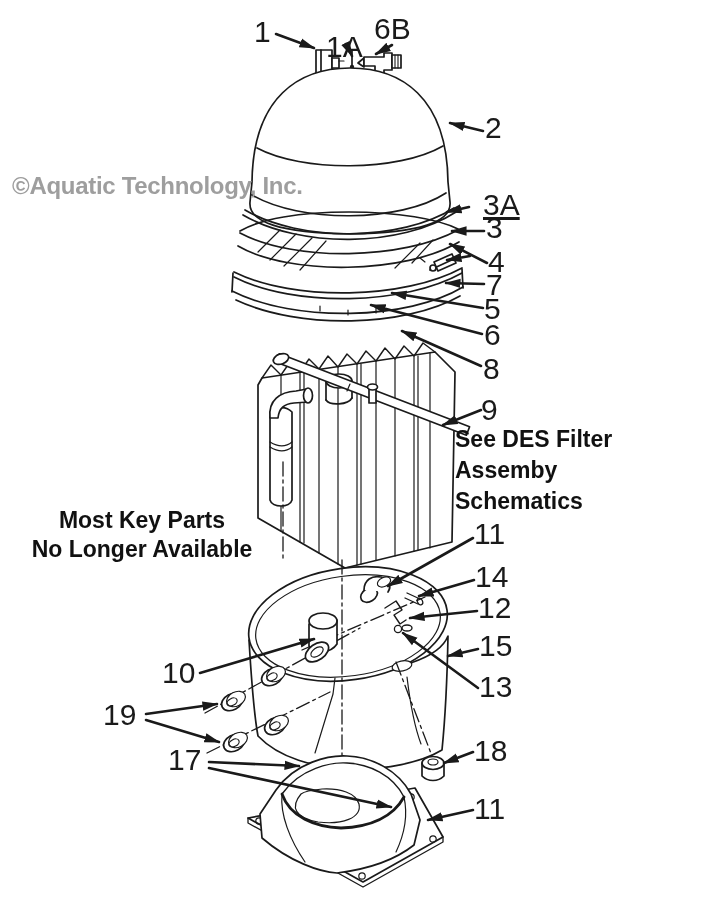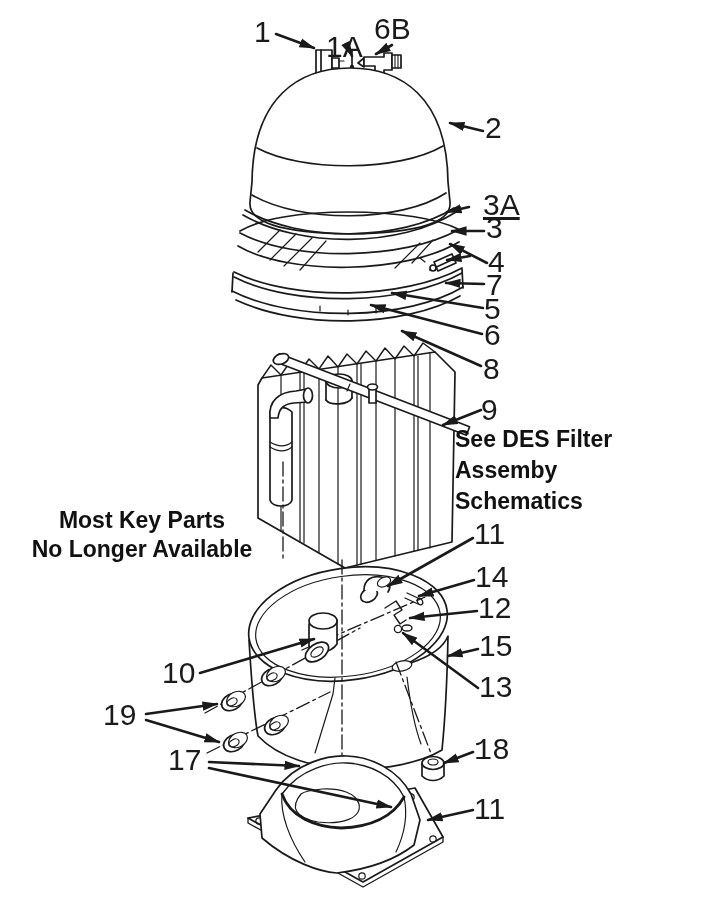--- a/index.html
+++ b/index.html
@@ -290,24 +290,25 @@
   <div class="plabel" style="left:484px; top:319px;">6</div>
   <div class="plabel" style="left:483px; top:353px;">8</div>
   <div class="plabel" style="left:481px; top:394px;">9</div>
   <div class="plabel" style="left:474px; top:518px;">11</div>
   <div class="plabel" style="left:475px; top:561px;">14</div>
   <div class="plabel" style="left:478px; top:592px;">12</div>
   <div class="plabel" style="left:479px; top:630px;text-align:right;">15</div>
   <div class="plabel" style="left:479px; top:671px;">13</div>
   <div class="plabel" style="left:162px; top:657px;">10</div>
   <div class="plabel" style="left:103px; top:699px;">19</div>
-  <div class="plabel" style="left:474px; top:735px;font-family:Liberation Mono, monospace;">18</div>
+  <div class="plabel" style="left:474px; top:735px;">18</div>
   <div class="plabel" style="left:168px; top:744px;">17</div>
   <div class="plabel" style="left:474px; top:793px;">11</div>
 
+  <div class="watermark">©Aquatic Technology, Inc.</div>
 
   <div class="note note-schematic">
     <div>See DES Filter Assemby</div>
     <div>Schematics</div>
   </div>
 
   <div class="note note-availability">
     <div>Most Key Parts</div>
     <div>No Longer Available</div>
   </div>

